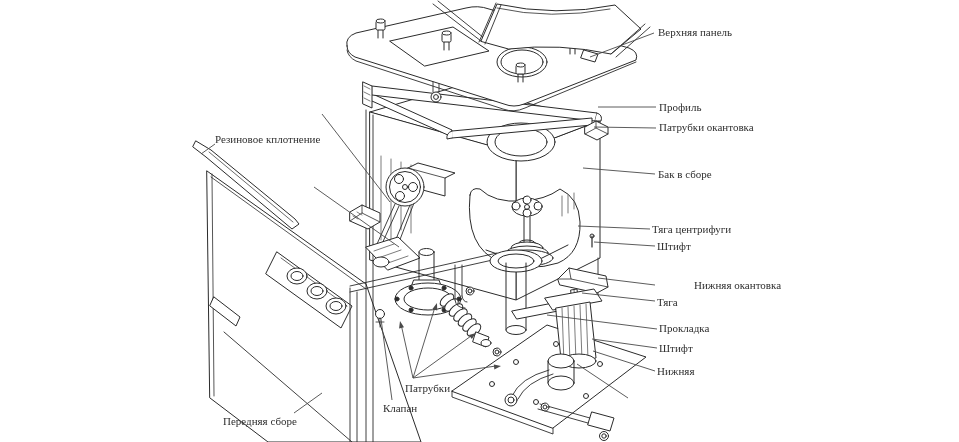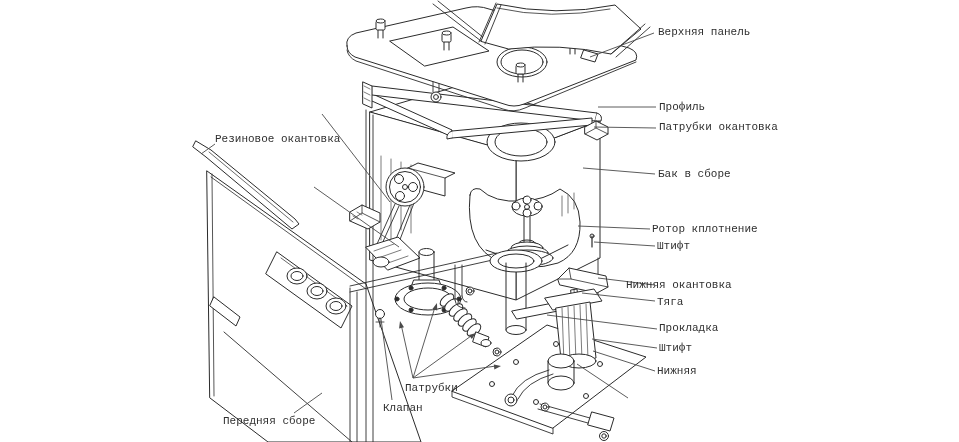--- a/index.html
+++ b/index.html
@@ -1,17 +1,17 @@
 <!DOCTYPE html>
 <html><head>
 <meta charset="utf-8">
 <style>
   html,body{margin:0;padding:0;background:#fff;}
   .stage{position:relative;width:959px;height:442px;background:#ffffff;overflow:hidden;
-         font-family:Liberation Mono, monospace;}
+         font-family:Liberation Serif, serif;}
   .stage svg{position:absolute;left:0;top:0;}
   .lbl{position:absolute;font-size:11px;line-height:13px;color:#2f2f2f;white-space:nowrap;}
   .lbl.wrap{white-space:normal;}
 </style>
 </head>
 <body>
 
 <div class="stage">
 
   <svg width="959" height="442" viewBox="0 0 959 442">
@@ -253,24 +253,24 @@
       <path d="M437,303 L437.2,310.5 L432.4,308.9 Z" fill="#4a4a4a" stroke="none"></path>
       <path d="M476,333 L471.8,339.1 L468.9,335.1 Z" fill="#4a4a4a" stroke="none"></path>
       <path d="M501,366 L494.4,369.4 L493.8,364.4 Z" fill="#4a4a4a" stroke="none"></path>
     </g>
   </svg>
 
   <div class="lbl" style="left:658px;top:26px">Верхняя панель</div>
   <div class="lbl" style="left:659px;top:101px">Профиль</div>
   <div class="lbl" style="left:659px;top:121px">Патрубки окантовка</div>
   <div class="lbl" style="left:658px;top:168px">Бак в сборе</div>
-  <div class="lbl" style="left:652px;top:223px">Ротор кплотнение</div>
+  <div class="lbl" style="left:652px;top:223px">Тяга центрифуги</div>
   <div class="lbl" style="left:657px;top:240px">Штифт</div>
-  <div class="lbl" style="left:626px;top:279px">Нижняя окантовка</div>
+  <div class="lbl" style="left:694px;top:279px">Нижняя окантовка</div>
   <div class="lbl" style="left:657px;top:296px">Тяга</div>
   <div class="lbl" style="left:659px;top:322px">Прокладка</div>
   <div class="lbl" style="left:659px;top:342px">Штифт</div>
   <div class="lbl" style="left:657px;top:365px">Нижняя</div>
-  <div class="lbl" style="left:215px;top:133px">Резиновое окантовка</div>
+  <div class="lbl" style="left:215px;top:133px">Резиновое кплотнение</div>
   <div class="lbl" style="left:405px;top:382px">Патрубки</div>
   <div class="lbl" style="left:383px;top:402px">Клапан</div>
   <div class="lbl" style="left:223px;top:415px">Передняя сборе</div>
 </div>
 
 </body></html>

